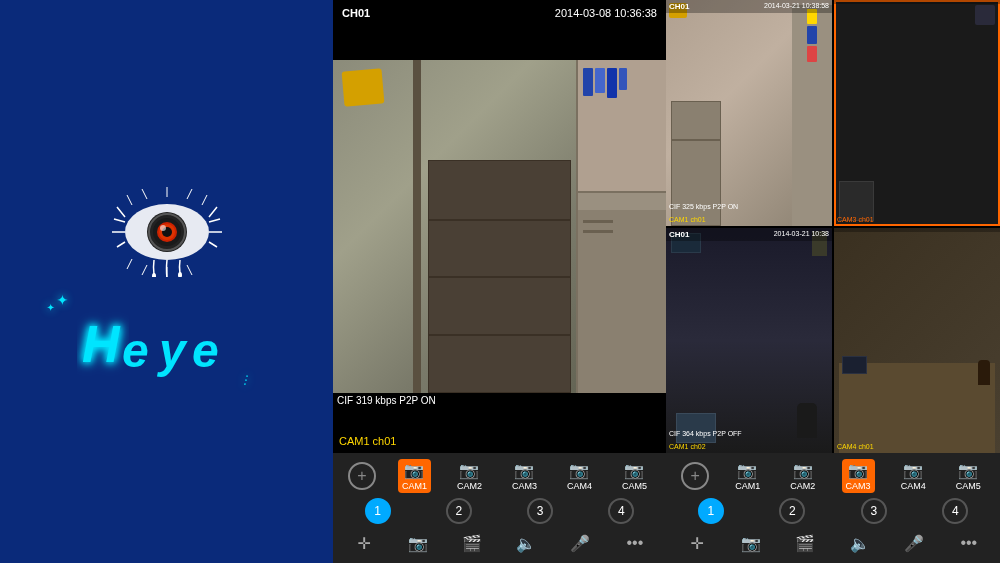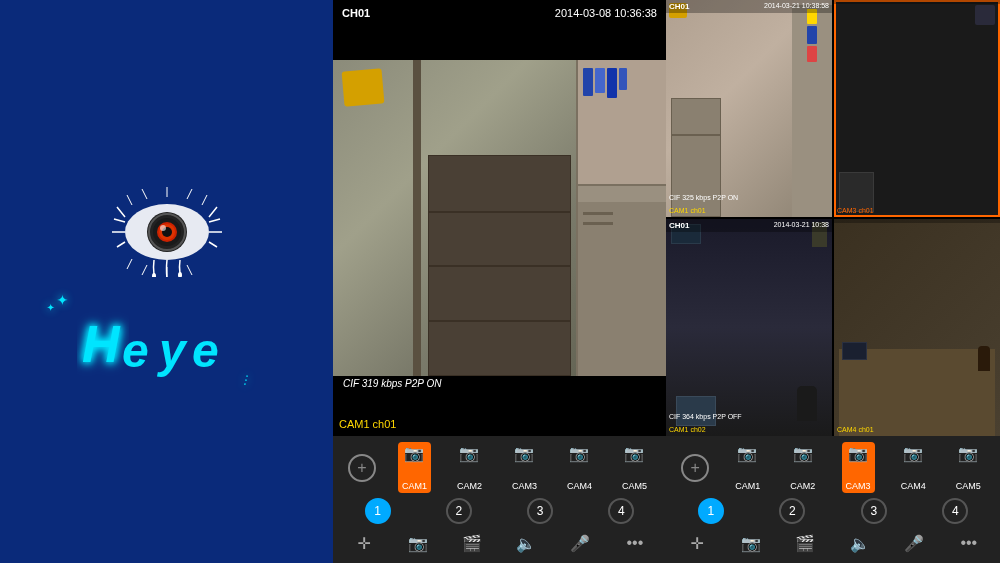--- a/index.html
+++ b/index.html
@@ -75,26 +75,25 @@
     .vid-timestamp {
       color: white;
       font-size: 11px;
       background: rgba(0,0,0,0.4);
       padding: 1px 3px;
     }
 
     .vid-info-bottom {
       position: absolute;
       bottom: 45px;
-      left: 6px;
+      left: 0;
       color: white;
       font-size: 10px;
       background: rgba(0,0,0,0.5);
       padding: 2px 4px;
-      font-style: italic;
     }
 
     .vid-cam-label {
       position: absolute;
       bottom: 6px;
       left: 6px;
       color: #ffd700;
       font-size: 11px;
     }
 
@@ -168,21 +167,21 @@
     }
 
     .cam-icon {
       font-size: 16px;
       color: white;
     }
 
     .cam-label {
       font-size: 9px;
       color: white;
-      margin-top: 18px;
+      margin-top: 1px;
     }
 
     .num-row {
       display: flex;
       align-items: center;
       justify-content: space-around;
       margin-bottom: 5px;
     }
 
     .num-btn {

